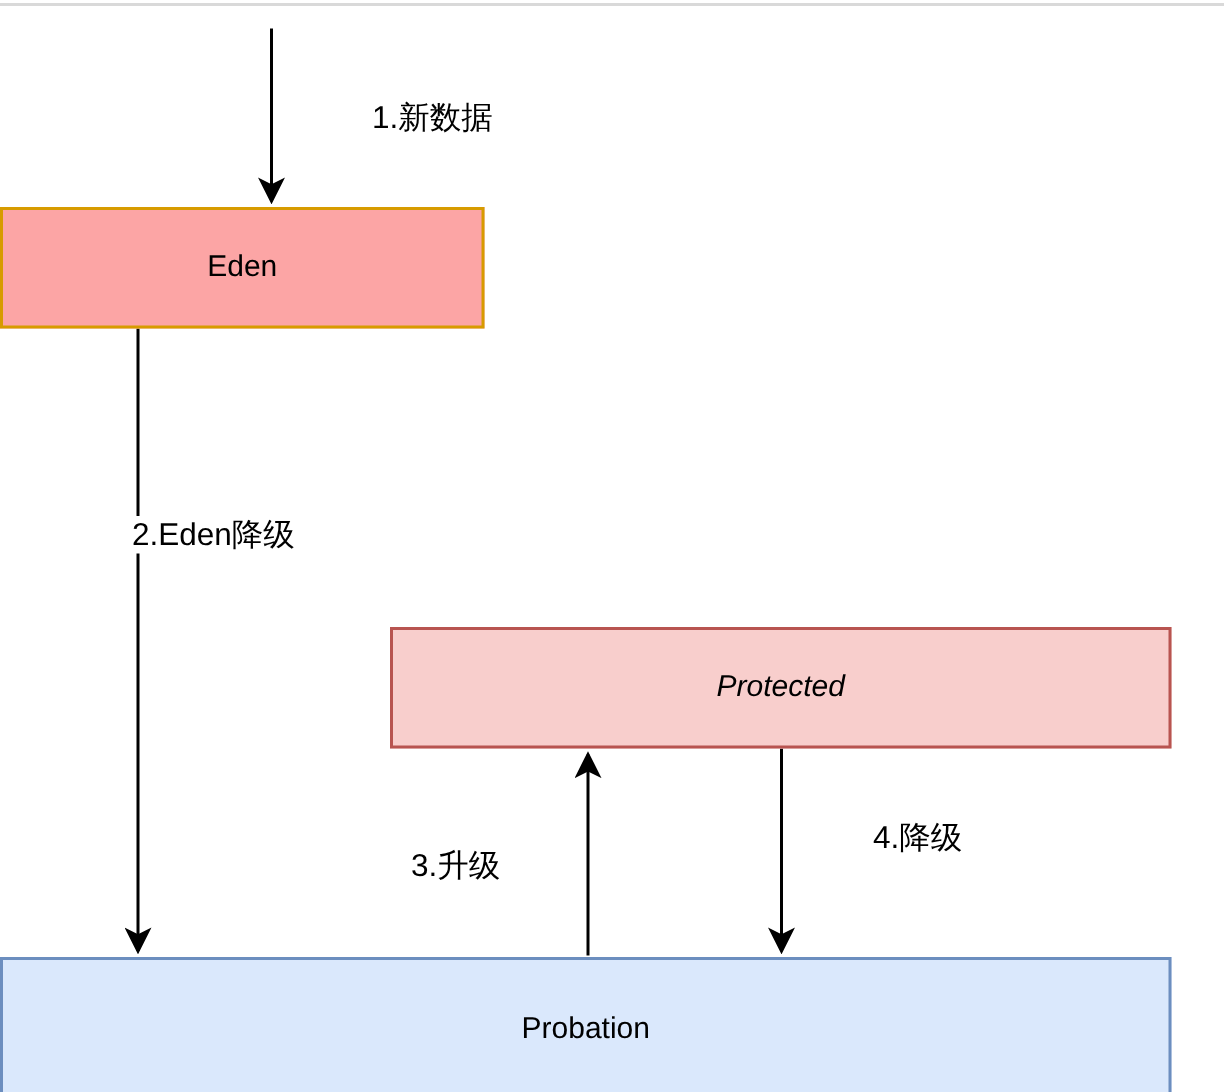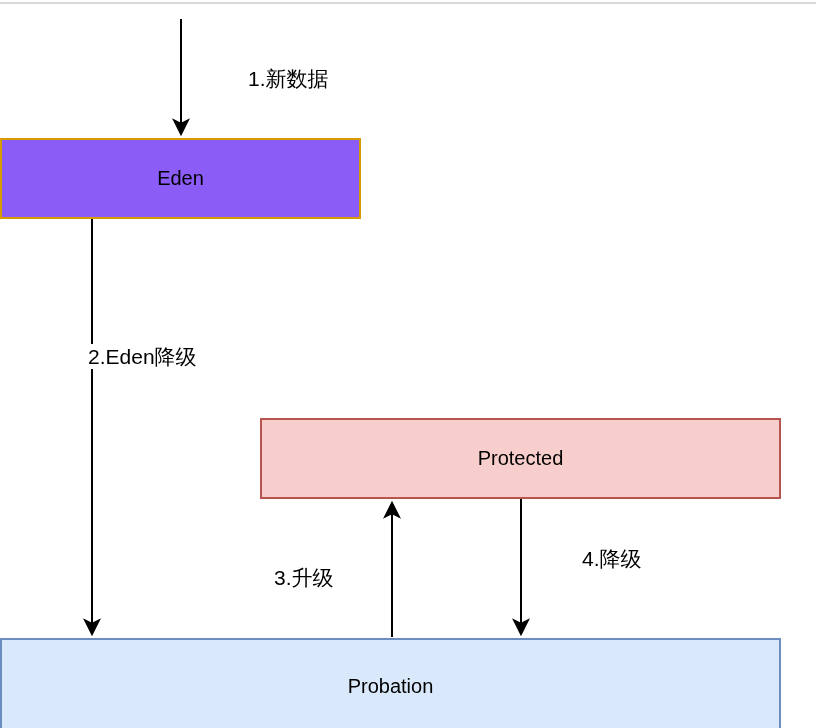--- a/index.html
+++ b/index.html
@@ -36,32 +36,33 @@
     box-sizing: border-box;
     display: flex;
     align-items: center;
     justify-content: center;
     font-size: 20px;
     color: #000000;
   }
   .node-eden {
     left: 0px;
     top: 138px;
-    width: 361px;
+    width: 323px;
     height: 81px;
-    background: #8b5cf6;
+    background: #fca5a5;
     border: 2px solid #D79B00;
   }
   .node-protected {
     left: 260px;
     top: 418px;
     width: 521px;
     height: 81px;
     background: #F8CECC;
     border: 2px solid #B85450;
+    font-style: italic;
   }
   .node-probation {
     left: 0px;
     top: 638px;
     width: 781px;
     height: 97px;
     background: #DAE8FC;
     border: 2px solid #6C8EBF;
   }
   .edge-label {

